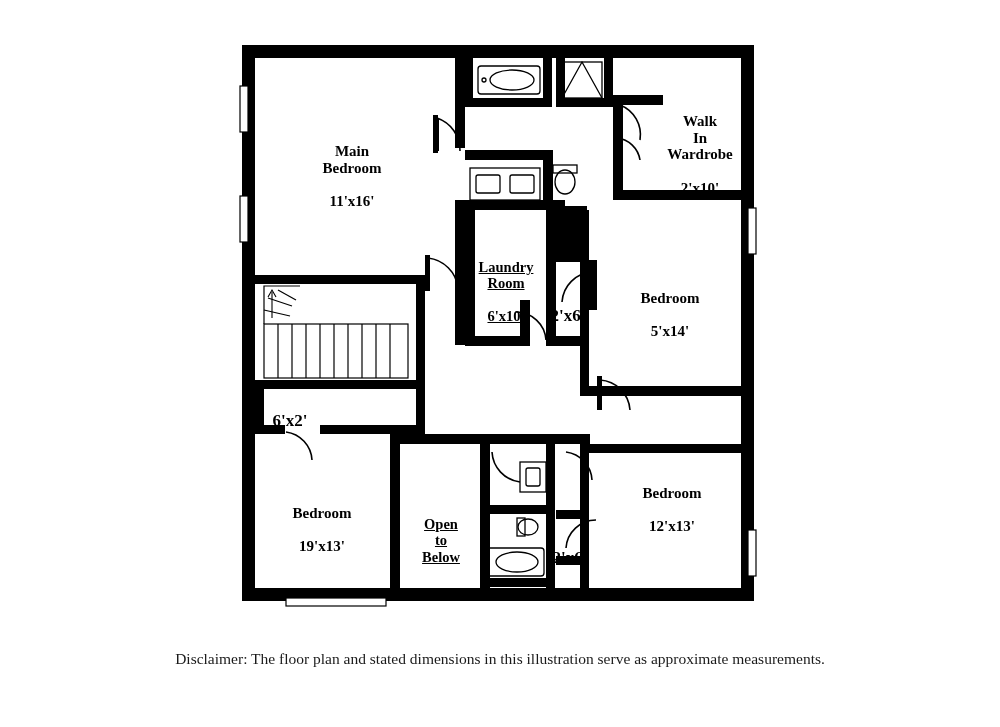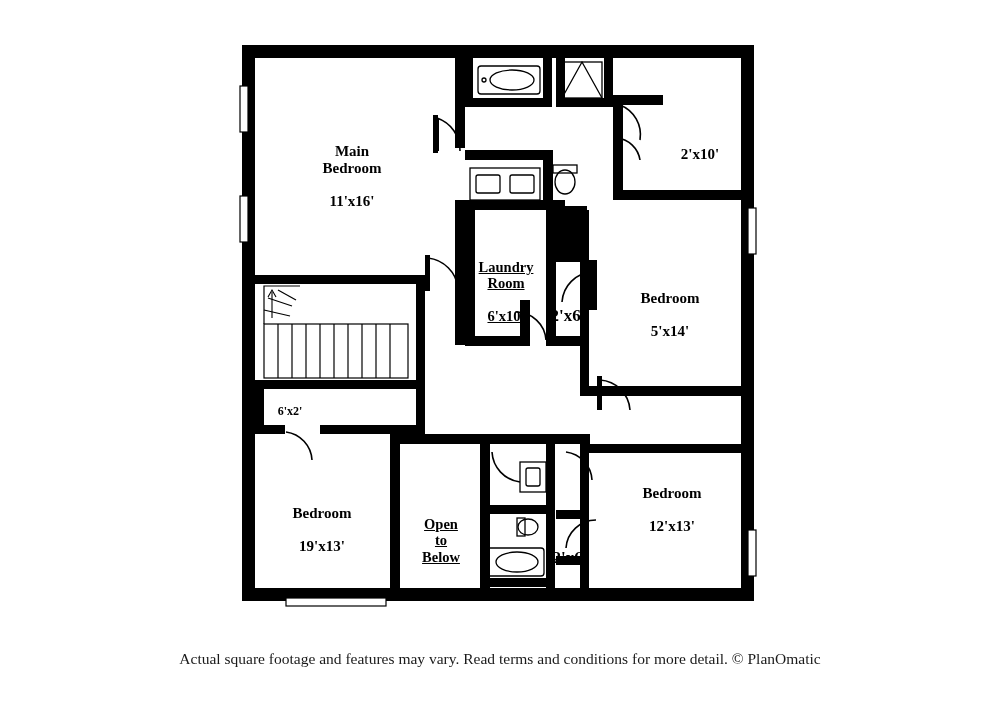--- a/index.html
+++ b/index.html
@@ -206,21 +206,23 @@
 
 </svg>
 
 <div class="room-label rl-main" style="left:282px; top:126px; width:140px;">
   <span>Main
 Bedroom</span><br>
   <span>11'x16'</span>
 </div>
 
 <div class="room-label rl-main" style="left:640px; top:96px; width:120px;">
-  <br>
+  <span>Walk
+In
+Wardrobe</span><br>
   <span>2'x10'</span>
 </div>
 
 <div class="room-label rl-med" style="left:446px; top:243px; width:120px;">
   <span>Laundry
 Room</span><br>
   <span>6'x10'</span>
 </div>
 
 <div class="room-label rl-main" style="left:610px; top:273px; width:120px;">
@@ -245,19 +247,19 @@
 </div>
 
 <div class="room-label rl-small" style="left:543px; top:287px; width:50px;">
   <span>2'x6'</span>
 </div>
 
 <div class="room-label rl-small" style="left:545px; top:529px; width:50px;">
   <span>2'x6'</span>
 </div>
 
-<div class="room-label rl-small" style="left:265px; top:392px; width:50px; font-size:12px;">
+<div class="room-label rl-small" style="left:265px; top:392px; width:50px; font-size:17px;">
   <span>6'x2'</span>
 </div>
 
 <div class="disclaimer">
-  <div>Actual square footage and features may vary. Read terms and conditions for more detail. © PlanOmatic</div>
+  <div>Disclaimer: The floor plan and stated dimensions in this illustration serve as approximate measurements.</div>
 </div>
 
 </body></html>

